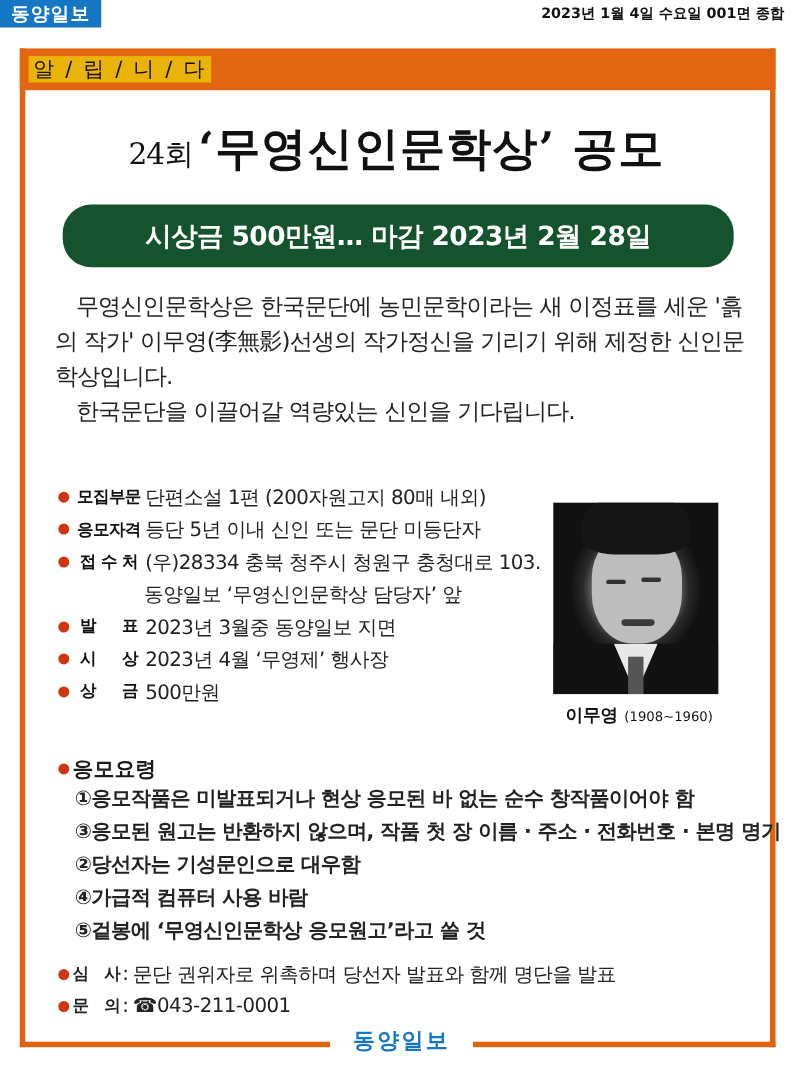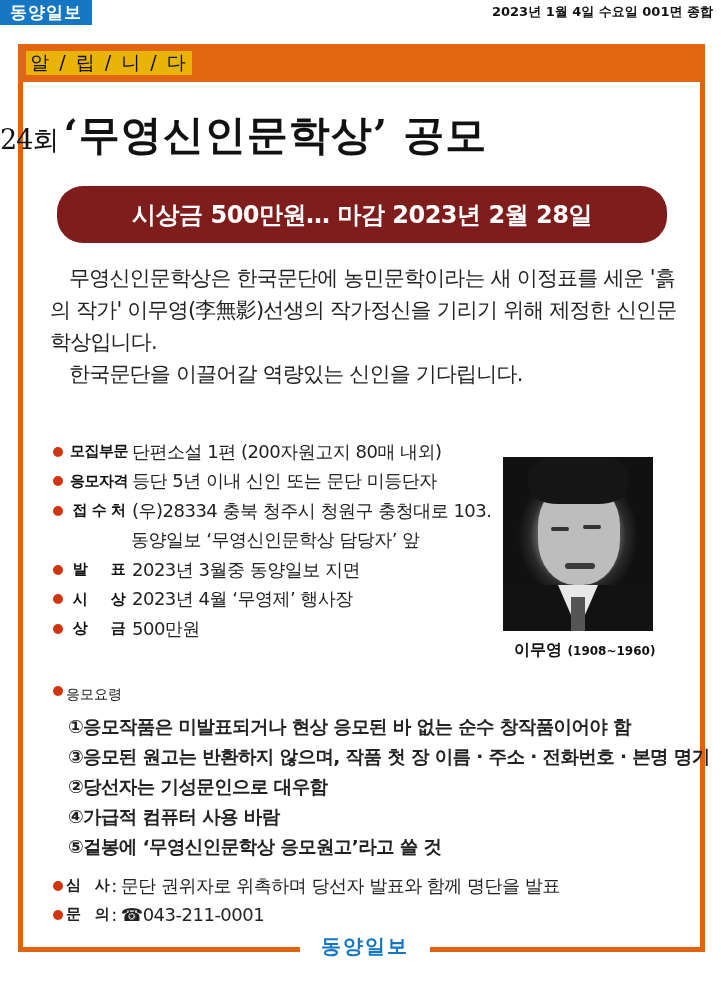--- a/index.html
+++ b/index.html
@@ -23,29 +23,29 @@
       position: absolute; left: 18px; top: 44px; width: 687px; height: 38px;
       background: #e26612;
     }
     .notice-tab {
       position: absolute; left: 26px; top: 51px; width: 166px; height: 24px;
       background: #eab308; color: #111; font-size: 19px;
       display: flex; align-items: center; justify-content: center; letter-spacing: 2px;
     }
 
     .headline {
-      position: absolute; left: 0; width: 721px; top: 108px; text-align: left;
+      position: absolute; left: 0; width: 721px; top: 108px; text-align: center;
       font-family: "DejaVu Serif", "Liberation Serif", serif; color: #111;
     }
     .headline .prefix { font-size: 27px; letter-spacing: -1px; }
     .headline .main { font-size: 41px; font-weight: bold; letter-spacing: 1px; }
 
     .banner {
       position: absolute; left: 57px; top: 186px; width: 610px; height: 57px;
-      background: #7f1d1d; border-radius: 26px; color: #fff; font-weight: bold;
+      background: #14532d; border-radius: 26px; color: #fff; font-weight: bold;
       font-size: 24px; display: flex; align-items: center; justify-content: center; letter-spacing: -0.5px;
     }
 
     .intro {
       position: absolute; left: 50px; top: 262px; width: 630px;
       font-size: 21px; line-height: 32px; color: #222; letter-spacing: -0.8px;
     }
     .intro p { text-indent: 19px; }
 
     .info-list { position: absolute; left: 53px; top: 437px; width: 450px; }
@@ -62,23 +62,23 @@
     }
     .portrait .hair { position: absolute; left: 25px; top: -8px; width: 100px; height: 55px; background: #151515; border-radius: 50% 50% 30% 30%; }
     .portrait .face { position: absolute; left: 35px; top: 28px; width: 82px; height: 100px; background: #bdbdbd; border-radius: 40% 40% 45% 45%; }
     .portrait .eye1 { position: absolute; left: 48px; top: 70px; width: 18px; height: 4px; background: #333; border-radius: 2px; }
     .portrait .eye2 { position: absolute; left: 80px; top: 68px; width: 18px; height: 4px; background: #333; border-radius: 2px; }
     .portrait .mouth { position: absolute; left: 62px; top: 106px; width: 30px; height: 6px; background: #3a3a3a; border-radius: 3px; }
     .portrait .suit { position: absolute; left: 0; top: 128px; width: 150px; height: 60px; background: #121212; }
     .portrait .collar { position: absolute; left: 55px; top: 128px; width: 40px; height: 46px; background: #e8e8e8; clip-path: polygon(0 0, 100% 0, 50% 100%); }
     .portrait .tie { position: absolute; left: 68px; top: 140px; width: 14px; height: 34px; background: #555; }
     .portrait-caption { position: absolute; left: 514px; top: 640px; font-size: 16px; font-weight: bold; color: #111; }
-    .portrait-caption .years { font-size: 12px; font-weight: bold; }
+    .portrait-caption .years { font-size: 12px; font-weight: normal; }
 
-    .guide-head { position: absolute; left: 53px; top: 686px; display: flex; font-size: 14px; font-weight: normal; }
+    .guide-head { position: absolute; left: 53px; top: 686px; display: flex; align-items: center; font-size: 19px; font-weight: bold; }
     .guide-list { position: absolute; left: 68px; top: 712px; width: 620px; }
     .guide-item { height: 30px; line-height: 30px; font-size: 18.5px; color: #222; white-space: nowrap; letter-spacing: -0.6px; font-weight: bold; }
 
     .footer-list { position: absolute; left: 53px; top: 871px; width: 620px; }
     .footer-row { display: flex; align-items: center; height: 29px; font-size: 18px; color: #222; letter-spacing: -0.5px; }
     .footer-label { font-size: 15px; font-weight: bold; white-space: pre; margin-right: 2px; }
     .footer-sep { margin-right: 4px; }
 
     .bottom-brand {
       position: absolute; left: 300px; top: 930px; width: 130px; height: 32px; background: #fff;

